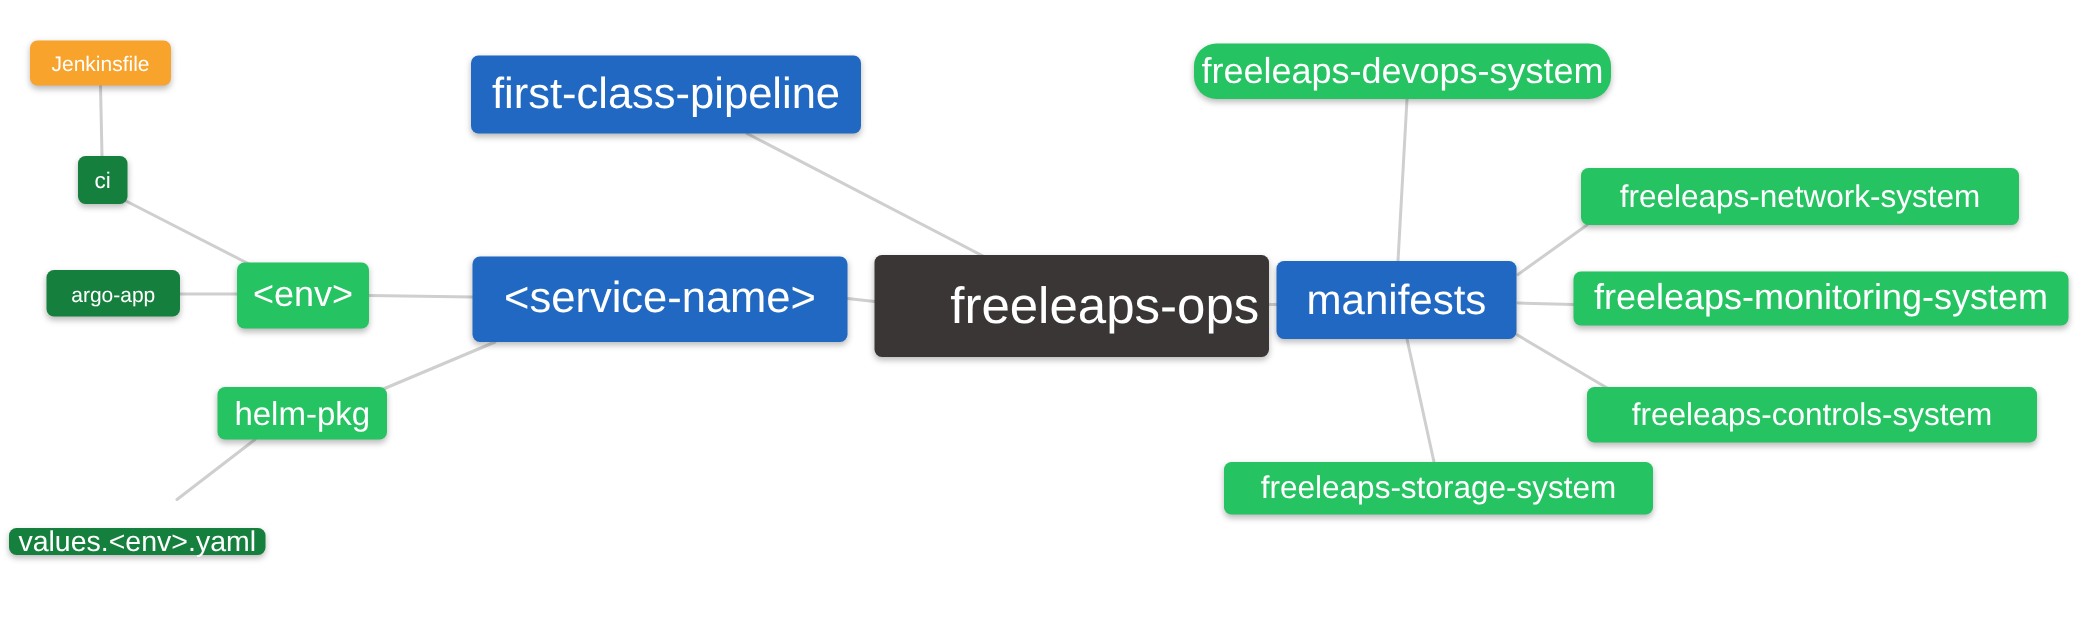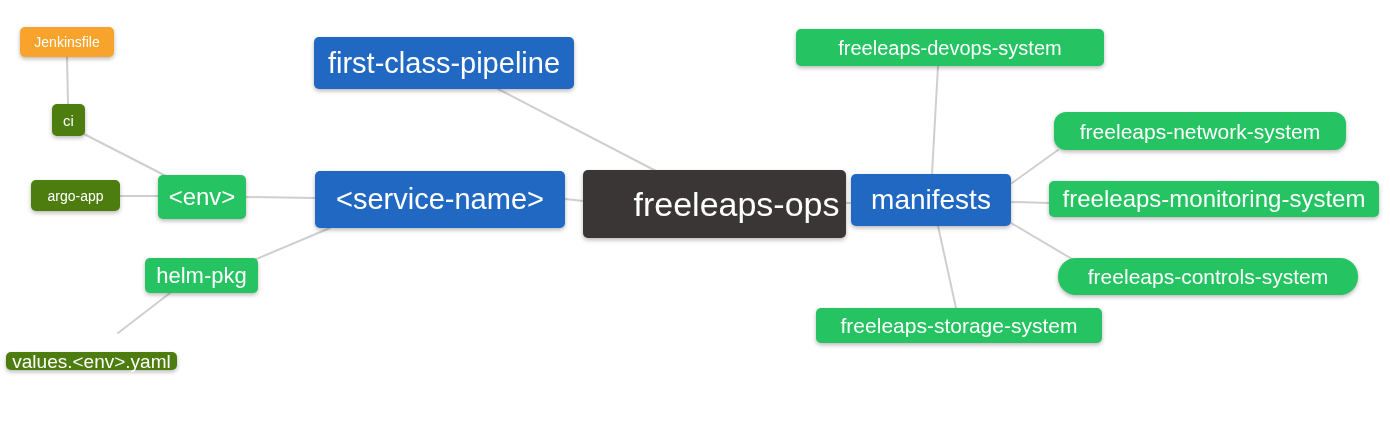--- a/index.html
+++ b/index.html
@@ -34,21 +34,21 @@
     box-sizing: border-box;
     color: #ffffff;
     border-radius: 5px;
     box-shadow: 0 2px 4px rgba(0,0,0,0.28);
     white-space: nowrap;
     cursor: default;
     line-height: 1;
   }
   .blue  { background: #2068c2; }
   .green { background: #25c361; }
-  .red   { background: #4d7c0f; }
+  .red   { background: #15803d; }
   .amber { background: #f7a32c; }
   .dark  { background: #3a3636; padding-left: 44px; }
 </style>
 </head>
 <body>
 
 <div class="canvas">
 
   <svg class="edges" viewBox="0 0 1390 421" aria-hidden="true">
     <line x1="67" y1="57" x2="68" y2="104"></line>
@@ -80,23 +80,23 @@
   <div class="node red" style="left:6px; top:332px; width:171px; height:18px; font-size:19px;margin-top:20px;">values.&lt;env&gt;.yaml</div>
 
   <div class="node blue" style="left:314px; top:37px; width:260px; height:52px; font-size:29px;">first-class-pipeline</div>
 
   <div class="node blue" style="left:315px; top:171px; width:250px; height:57px; font-size:29px;">&lt;service-name&gt;</div>
 
   <div class="node dark" style="left:583px; top:170px; width:263px; height:68px; font-size:34px;">freeleaps-ops</div>
 
   <div class="node blue" style="left:851px; top:174px; width:160px; height:52px; font-size:28px;">manifests</div>
 
-  <div class="node green" style="left:796px; top:29px; width:308px; height:37px; font-size:20px;">freeleaps-devops-system</div>
+  <div class="node green" style="left:796px; top:29px; width:278px; height:37px; font-size:24px;border-radius:15px;">freeleaps-devops-system</div>
 
-  <div class="node green" style="left:1054px; top:112px; width:292px; height:38px; font-size:21px;border-radius:12px;">freeleaps-network-system</div>
+  <div class="node green" style="left:1054px; top:112px; width:292px; height:38px; font-size:21px;">freeleaps-network-system</div>
 
   <div class="node green" style="left:1049px; top:181px; width:330px; height:36px; font-size:24px;">freeleaps-monitoring-system</div>
 
-  <div class="node green" style="left:1058px; top:258px; width:300px; height:37px; font-size:21px;border-radius:18px;">freeleaps-controls-system</div>
+  <div class="node green" style="left:1058px; top:258px; width:300px; height:37px; font-size:21px;">freeleaps-controls-system</div>
 
   <div class="node green" style="left:816px; top:308px; width:286px; height:35px; font-size:21px;">freeleaps-storage-system</div>
 
 </div>
 
 </body></html>

